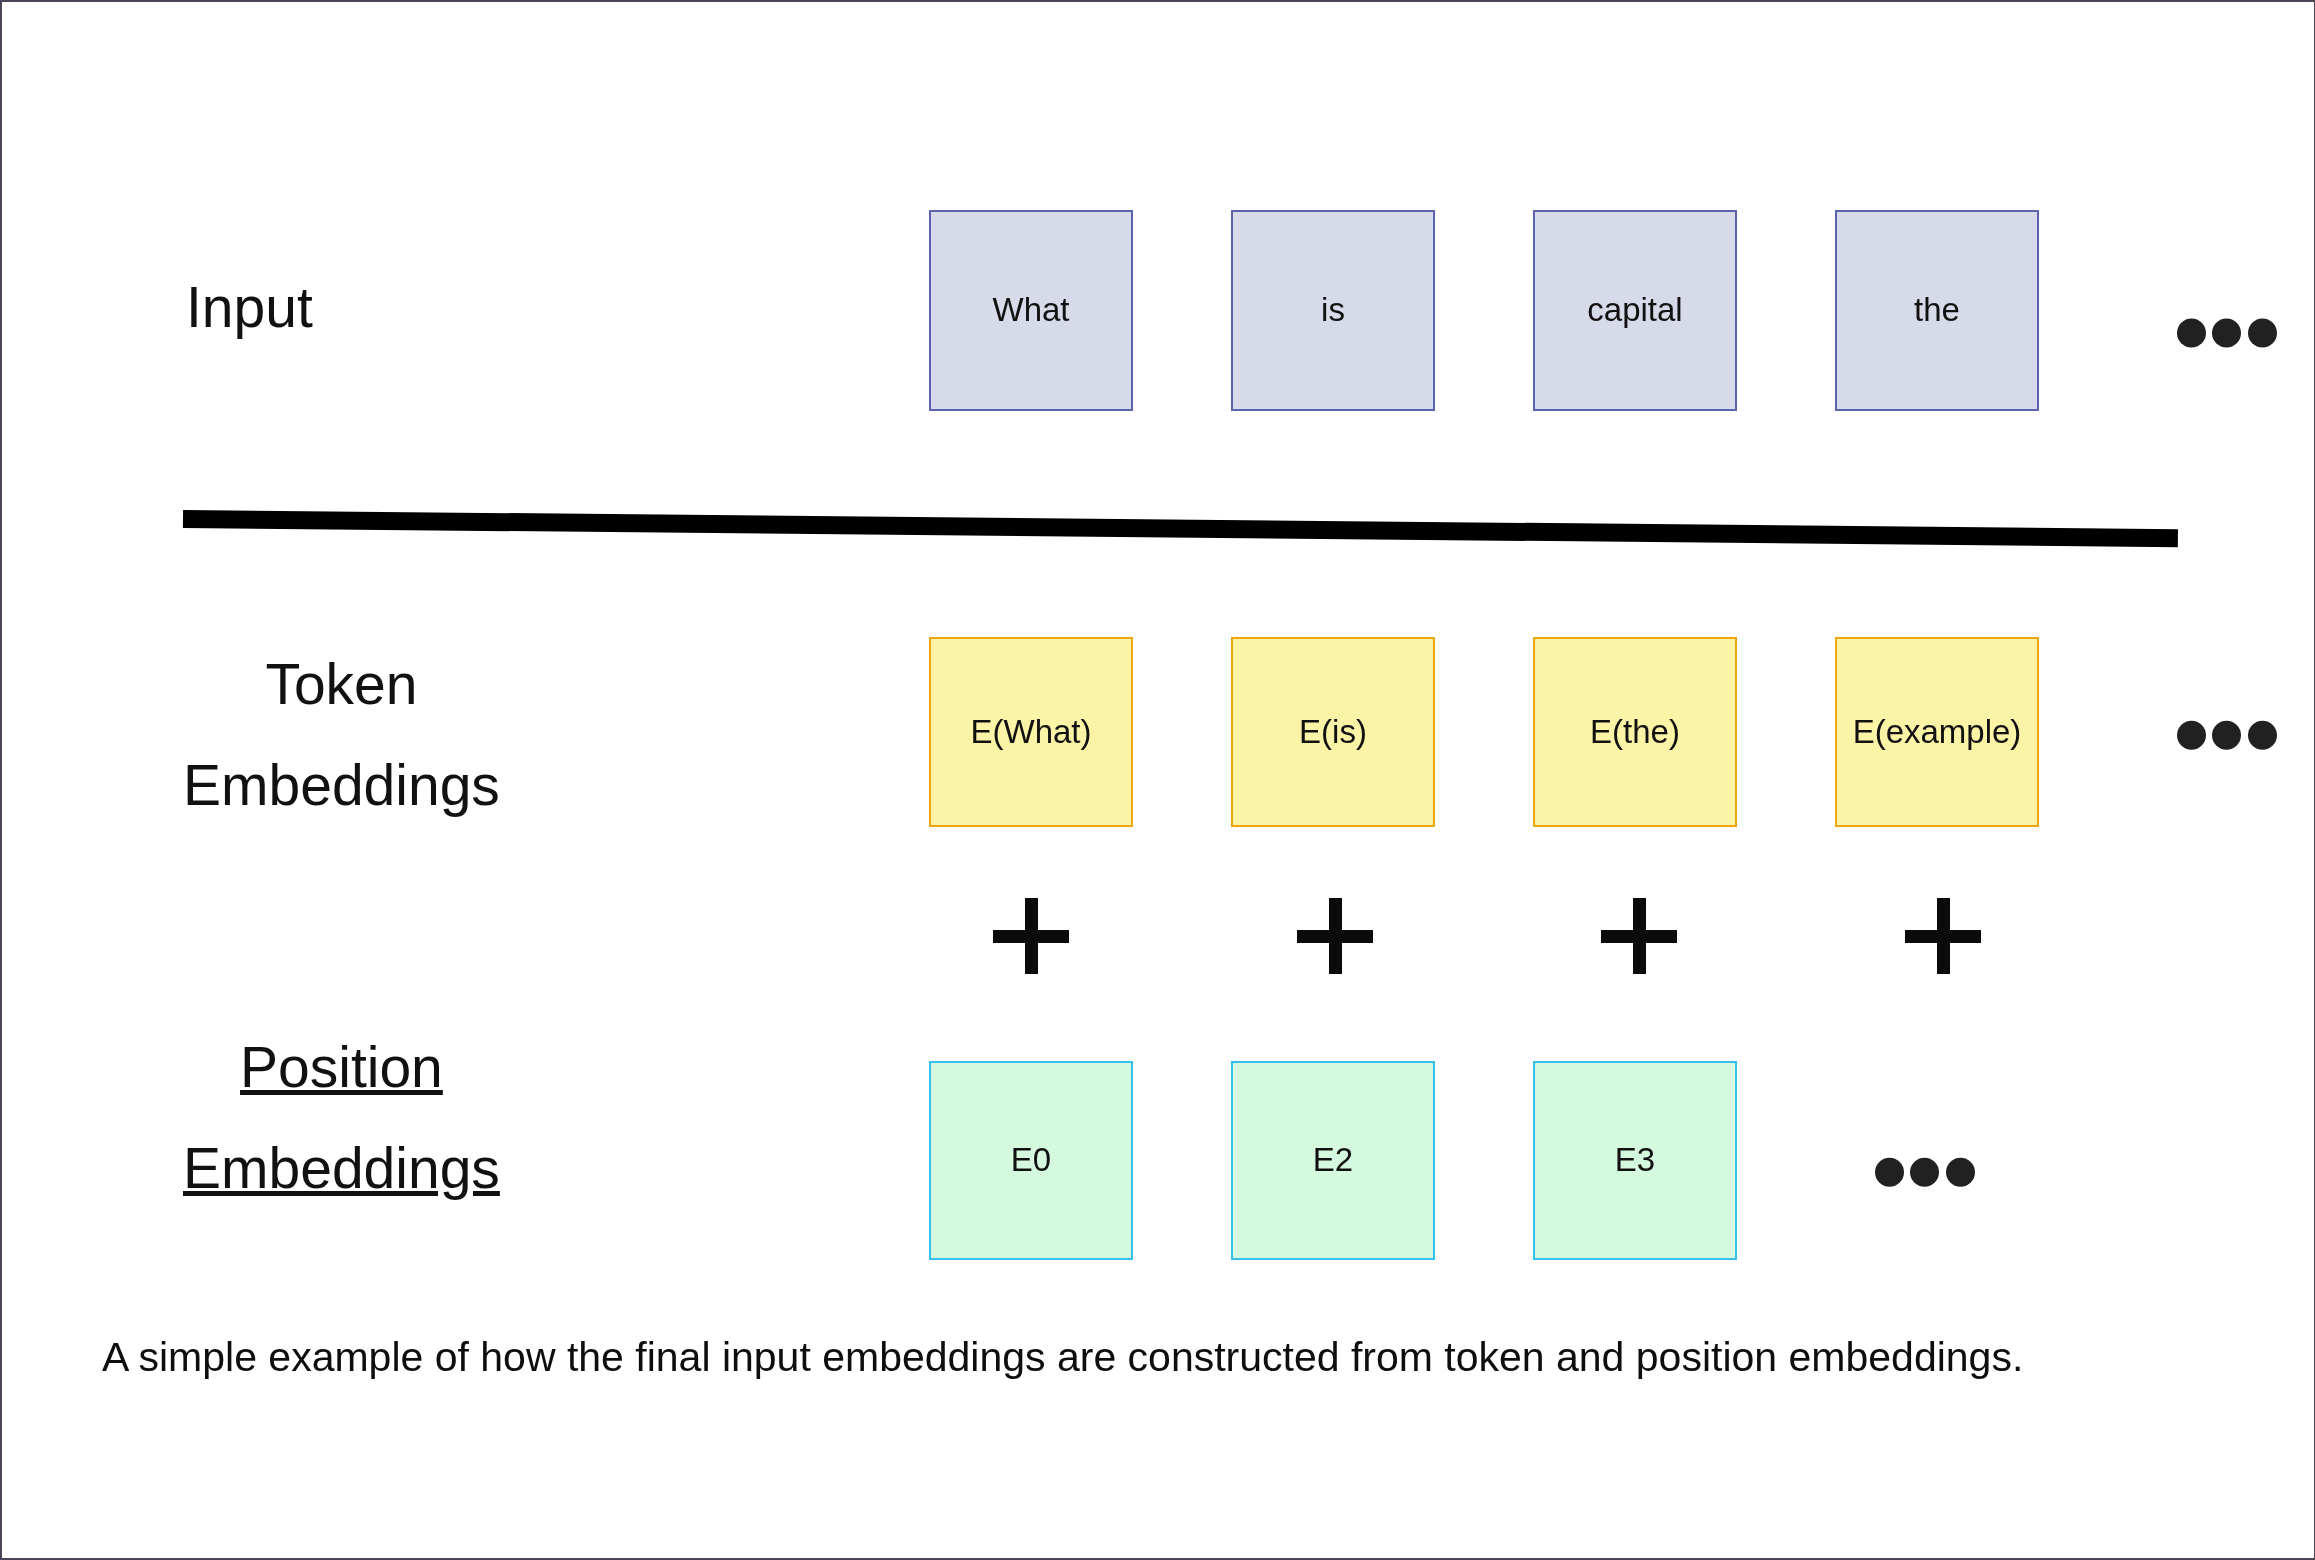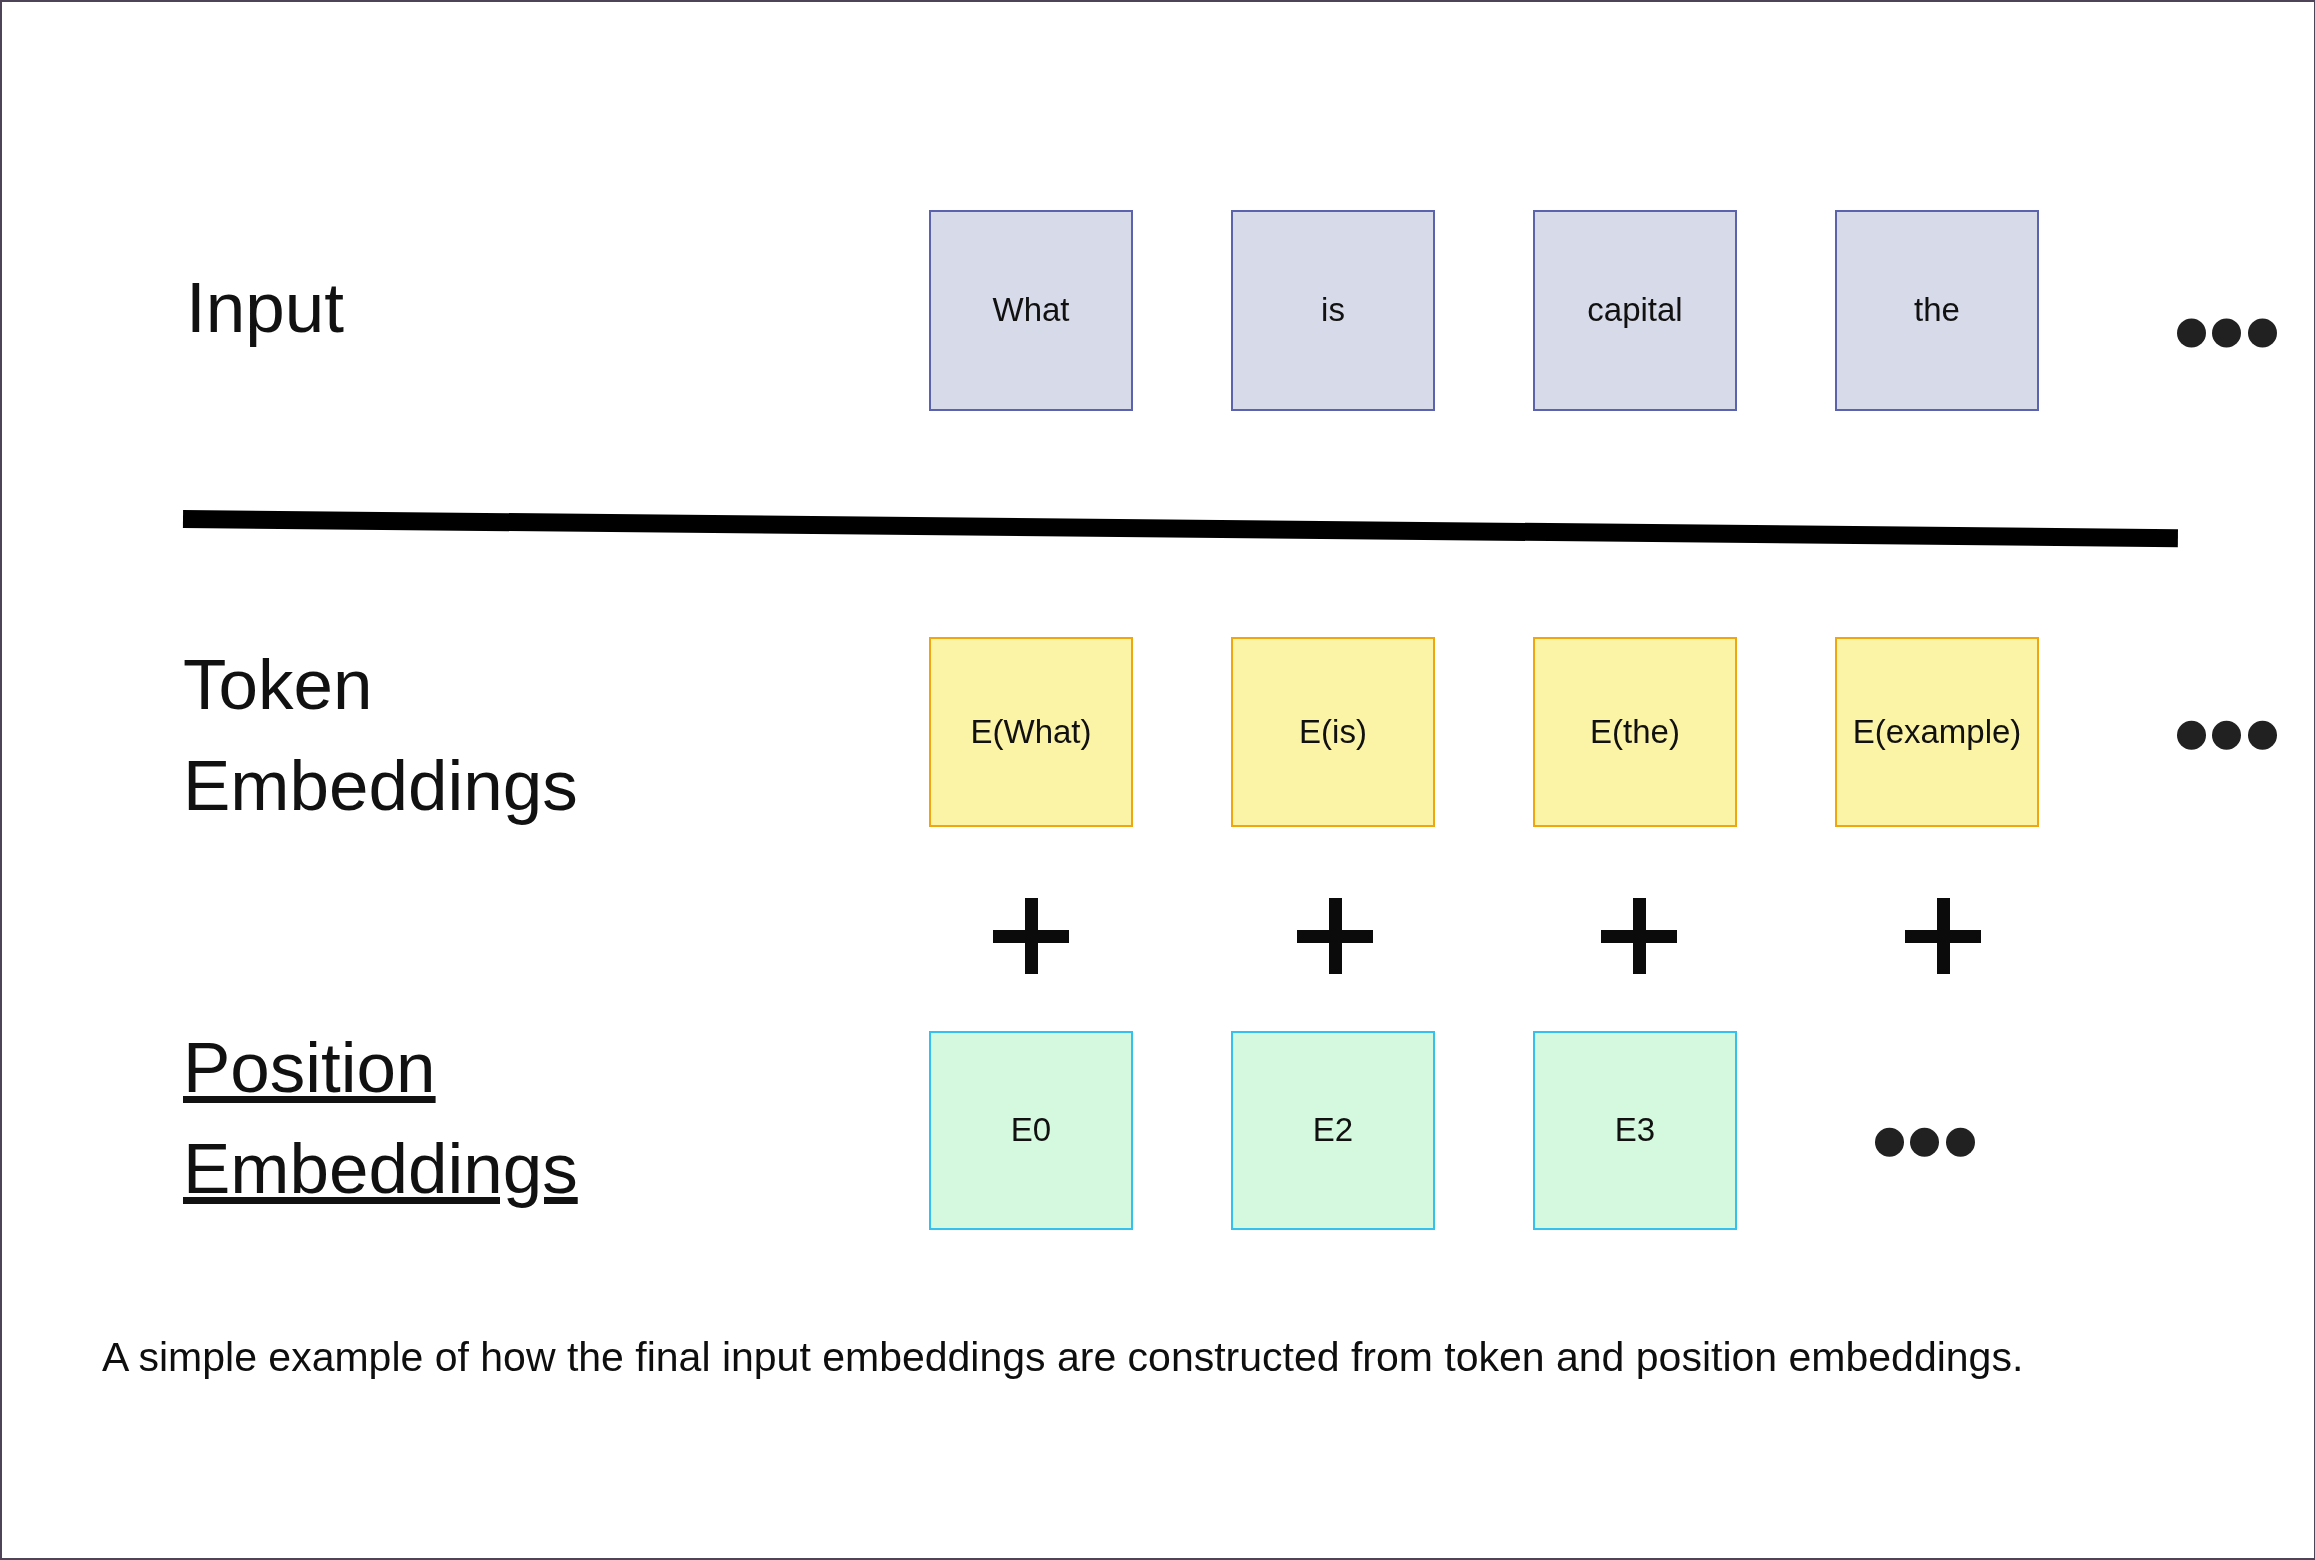--- a/index.html
+++ b/index.html
@@ -16,41 +16,42 @@
     border: 2.7px solid var(--frame-border, #4e4457);
     font-family: "Liberation Sans", sans-serif;
     color: var(--text, #111111);
     overflow: hidden;
   }
 
   
   .row-label {
     position: absolute;
     left: 181px;
-    font-size: 71px;
+    font-size: 57px;
     line-height: 101px;
     font-weight: 400;
     color: var(--text, #111111);
     white-space: nowrap;
+    text-align: center;
   }
   .label-input    { top: 255px;  left: 184px; }
   .label-token    { top: 632px;  }
   .label-position { top: 1015px; text-decoration: underline; }
 
   
   .box-row {
     position: absolute;
     left: 927px;
     display: flex;
     gap: 98px;
     align-items: stretch;
   }
   .row-input    { top: 208px;  }
   .row-token    { top: 635px;  }
-  .row-position { top: 1029px; }
+  .row-position { top: 1059px; }
 
   .box {
     width: 204px;
     display: flex;
     align-items: center;
     justify-content: center;
     box-sizing: border-box;
     font-size: 33px;
     line-height: 1.1;
     color: #111;

